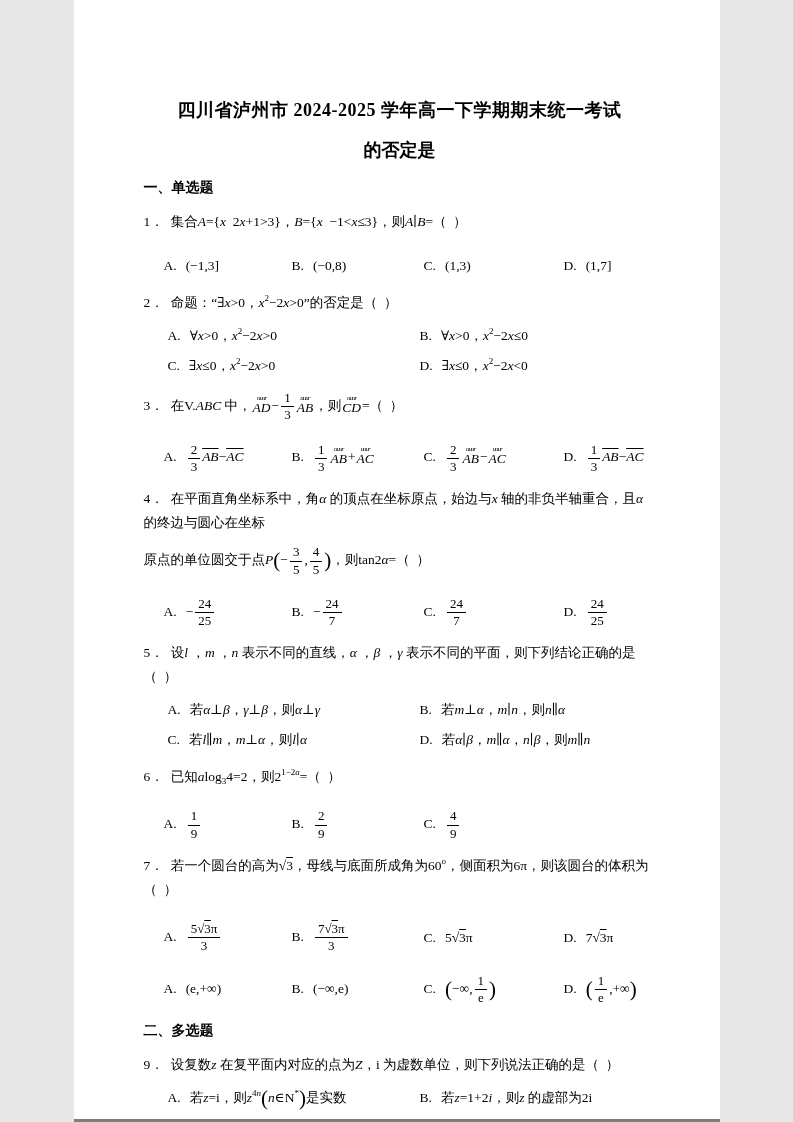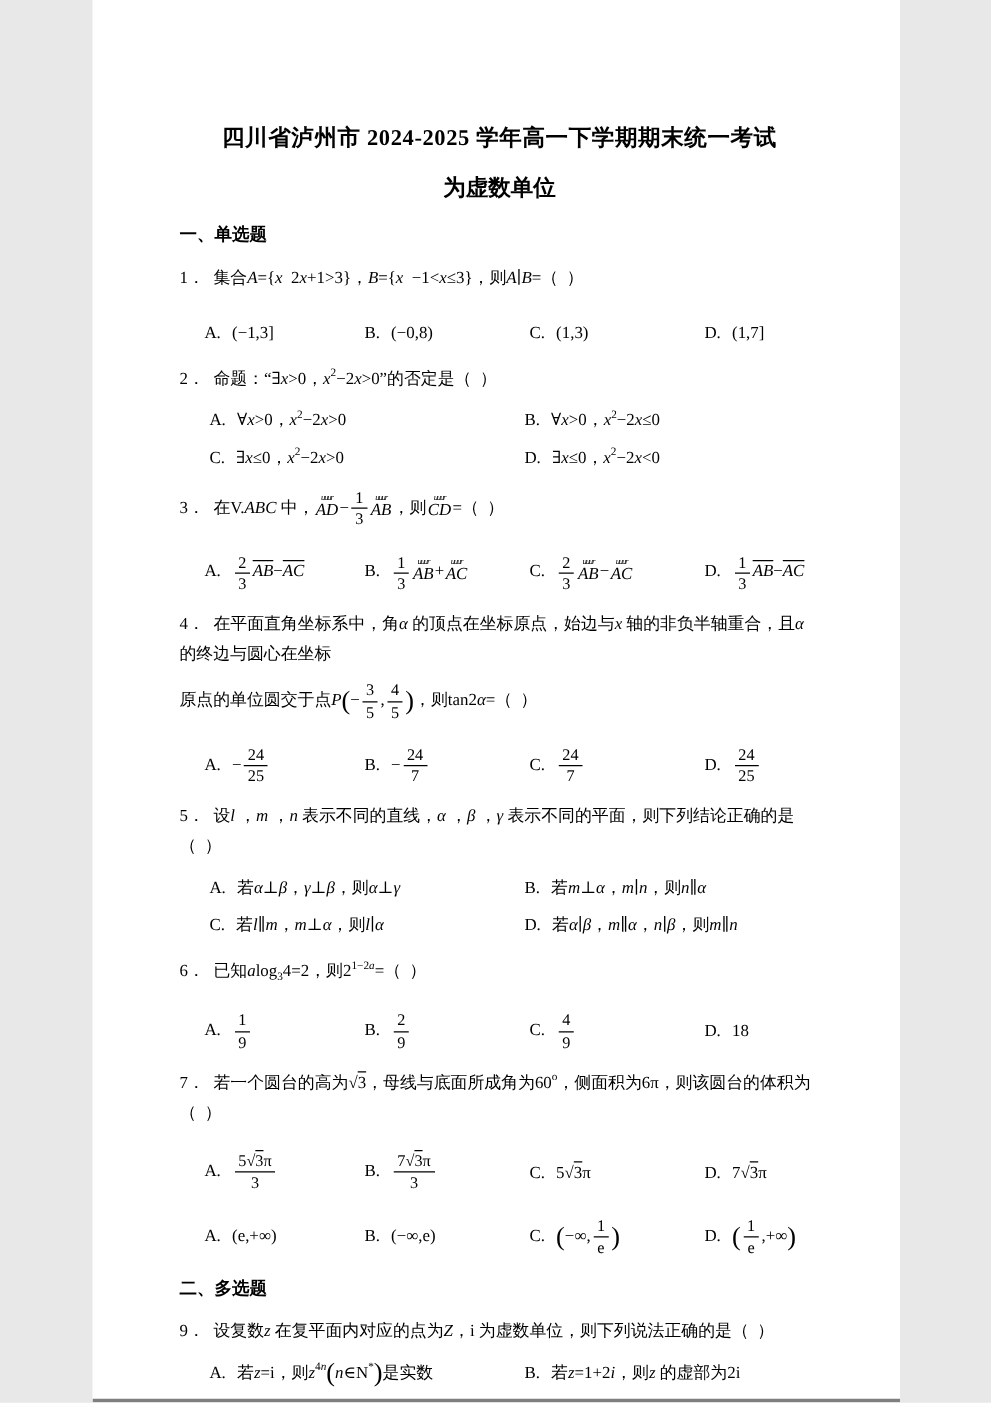--- a/index.html
+++ b/index.html
@@ -79,21 +79,21 @@
     position:absolute;left:0;right:0;bottom:0;height:3px;background:#7f7f7f;
   }
 </style>
 </head>
 <body>
 
 <div class="page">
   <div class="content">
 
     <h1 class="title">四川省泸州市 2024-2025 学年高一下学期期末统一考试</h1>
-    <h2 class="subtitle">为虚数单位</h2>
+    <h2 class="subtitle">的否定是</h2>
 
     <div class="sec">一、单选题</div>
 
     <div class="q">
       <div class="stem"><span class="qno">1．</span><span>集合<i>A</i>={<i>x</i>&nbsp; 2<i>x</i>+1&gt;3}，<i>B</i>={<i>x</i>&nbsp; −1&lt;<i>x</i>≤3}，则<i>A</i>∣<i>B</i>=（&nbsp;&nbsp;）</span></div>
       <div class="opts cols4">
         <span class="opt"><span class="olabel">A.</span><span>(−1,3]</span></span>
         <span class="opt"><span class="olabel">B.</span><span>(−0,8)</span></span>
         <span class="opt"><span class="olabel">C.</span><span>(1,3)</span></span>
         <span class="opt"><span class="olabel">D.</span><span>(1,7]</span></span>
@@ -144,21 +144,20 @@
         <span class="opt"><span class="olabel">D.</span><span>若<i>α</i>∣<i>β</i>，<i>m</i>∥<i>α</i>，<i>n</i>∣<i>β</i>，则<i>m</i>∥<i>n</i></span></span>
       </div>
     </div>
 
     <div class="q">
       <div class="stem"><span class="qno">6．</span><span>已知<i>a</i>log<sub>3</sub>4=2，则2<sup>1−2<i>a</i></sup>=（&nbsp;&nbsp;）</span></div>
       <div class="opts cols4">
         <span class="opt"><span class="olabel">A.</span><span><span class="fr"><span class="t">1</span><span class="b">9</span></span></span></span>
         <span class="opt"><span class="olabel">B.</span><span><span class="fr"><span class="t">2</span><span class="b">9</span></span></span></span>
         <span class="opt"><span class="olabel">C.</span><span><span class="fr"><span class="t">4</span><span class="b">9</span></span></span></span>
-        <span class="opt"><span class="olabel">D.</span><span>18</span></span>
       </div>
     </div>
 
     <div class="q">
       <div class="stem"><span class="qno">7．</span><span>若一个圆台的高为√<span class="rad">3</span>，母线与底面所成角为60<sup>o</sup>，侧面积为6π，则该圆台的体积为（&nbsp;&nbsp;）</span></div>
       <div class="opts cols4">
         <span class="opt"><span class="olabel">A.</span><span><span class="fr"><span class="t">5√<span class="rad">3</span>π</span><span class="b">3</span></span></span></span>
         <span class="opt"><span class="olabel">B.</span><span><span class="fr"><span class="t">7√<span class="rad">3</span>π</span><span class="b">3</span></span></span></span>
         <span class="opt"><span class="olabel">C.</span><span>5√<span class="rad">3</span>π</span></span>
         <span class="opt"><span class="olabel">D.</span><span>7√<span class="rad">3</span>π</span></span>

